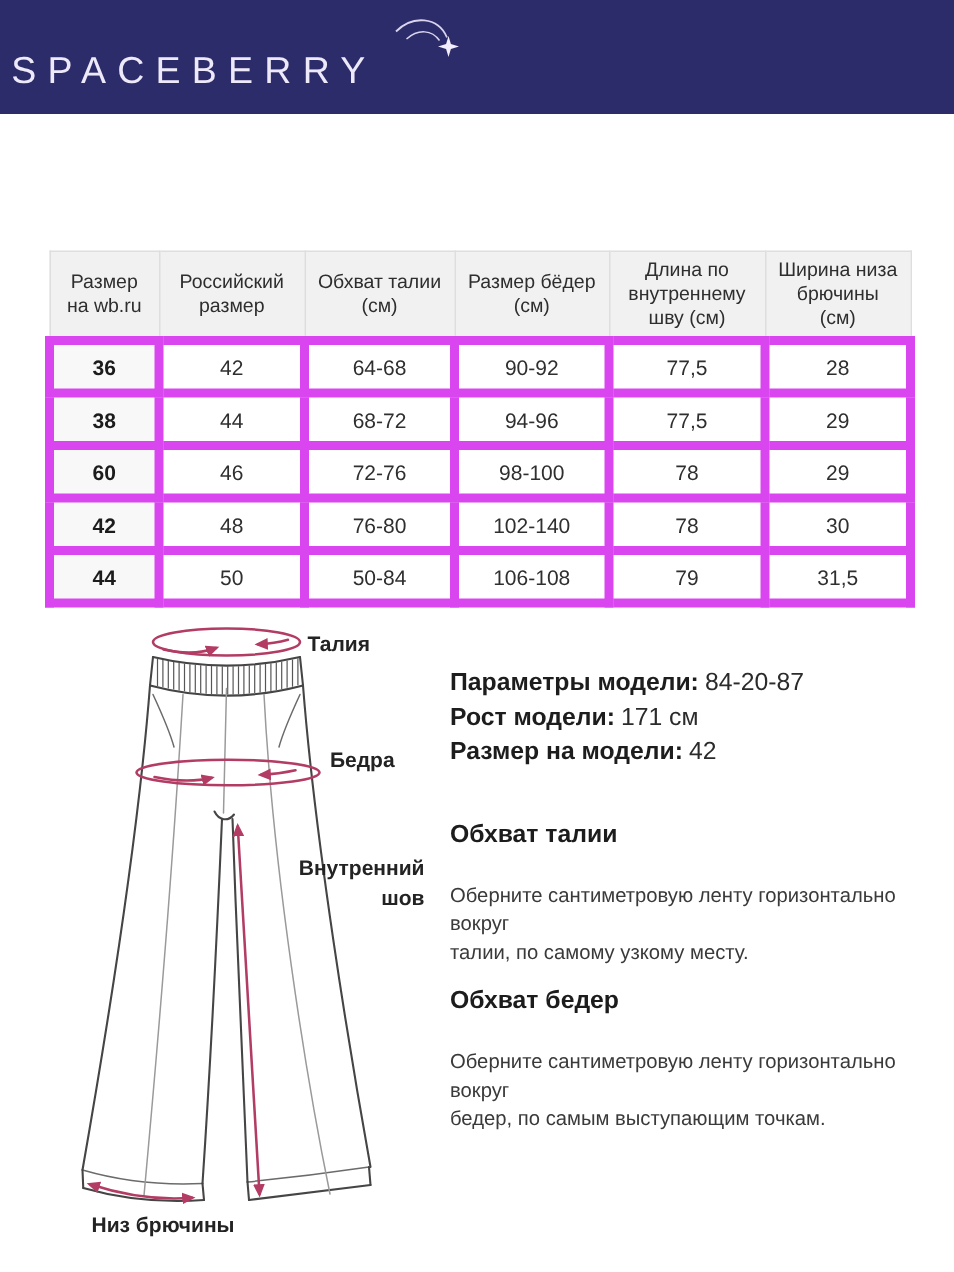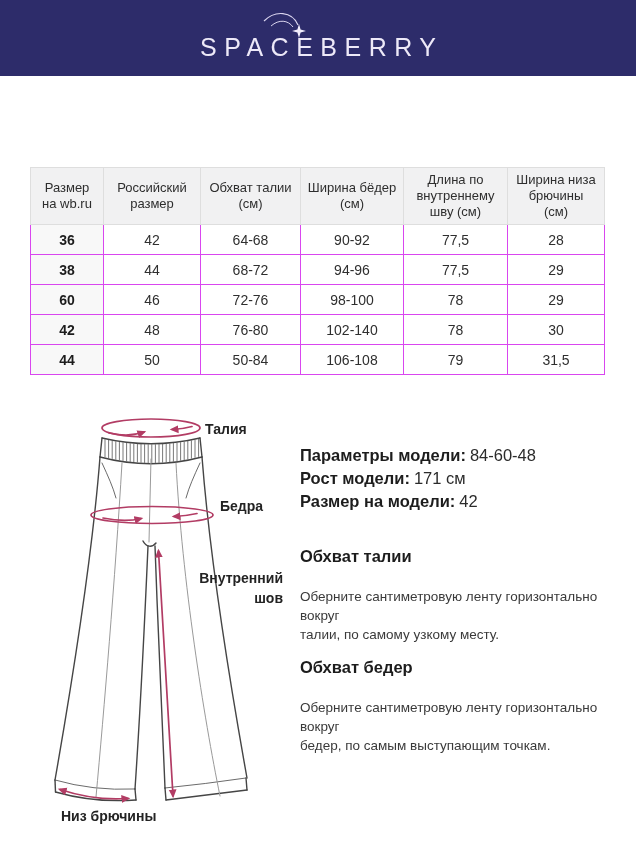--- a/index.html
+++ b/index.html
@@ -9,39 +9,39 @@
     font-family:"Liberation Sans","DejaVu Sans",sans-serif;
     color:#222;
   }
   
   .banner{
     position:absolute;left:0;top:0;width:636px;height:76px;
     background:#2d2c6a;
   }
   .logo-text{
     position:absolute;left:0;top:33px;width:636px;
-    text-align:center;color:#ede9f8;
+    text-align:left;color:#ede9f8;
     font-size:25px;font-weight:400;letter-spacing:7.5px;
     text-indent:7.5px;
   }
   .logo-spark{position:absolute;left:255px;top:8px;}
   
   .size-table{
     position:absolute;left:30px;top:167px;width:574px;
     border-collapse:collapse;table-layout:fixed;
     font-size:13px;color:#2e2e2e;
   }
   .size-table th{
     height:56px;background:#f1f1f2;font-weight:500;
     white-space:pre-line;line-height:16px;vertical-align:middle;
     text-align:center;border:1px solid #dedede;padding:0 2px;
   }
   .size-table td{
     height:27px;background:#fff;font-size:14px;text-align:center;
-    vertical-align:middle;border:1px solid #d946ef;color:#2f2f2f;
+    vertical-align:middle;border:6px solid #d946ef;color:#2f2f2f;
   }
   .size-table td.first{background:#f8f8f8;font-weight:700;color:#1c1c1c;}
   
   .diagram-label{
     position:absolute;font-size:14px;font-weight:600;color:#232323;
     line-height:20px;
   }
   
   .right-col{position:absolute;left:300px;top:444px;width:324px;}
   .model-line{font-size:16.5px;line-height:23px;color:#1d1d1d;}
@@ -86,21 +86,21 @@
         <col style="width:97px">
     </colgroup>
     <thead>
       <tr>
         <th>Размер
 на wb.ru</th>
         <th>Российский
 размер</th>
         <th>Обхват талии
 (см)</th>
-        <th>Ширина бёдер
+        <th>Размер бёдер
 (см)</th>
         <th>Длина по
 внутреннему
 шву (см)</th>
         <th>Ширина низа
 брючины
 (см)</th>
       </tr>
     </thead>
     <tbody>
@@ -230,21 +230,21 @@
     <path class="anno" d="M35,389.5 Q70,401 103,398.5" marker-start="url(#ah)" marker-end="url(#ah)"></path>
   </svg>
 
   <div class="diagram-label" style="left:205px;top:419px;">Талия</div>
   <div class="diagram-label" style="left:220px;top:496px;">Бедра</div>
   <div class="diagram-label" style="left:177px;top:568px;width:106px;text-align:right;">Внутренний шов</div>
   <div class="diagram-label" style="left:61px;top:806px;">Низ брючины</div>
 
   <div class="right-col">
     <div class="model-line">
-      <span class="lbl">Параметры модели:</span><span class="val">84-60-48</span>
+      <span class="lbl">Параметры модели:</span><span class="val">84-20-87</span>
     </div>
     <div class="model-line">
       <span class="lbl">Рост модели:</span><span class="val">171 см</span>
     </div>
     <div class="model-line">
       <span class="lbl">Размер на модели:</span><span class="val">42</span>
     </div>
 
     <div class="section first">
       <div class="section-title">Обхват талии</div>

